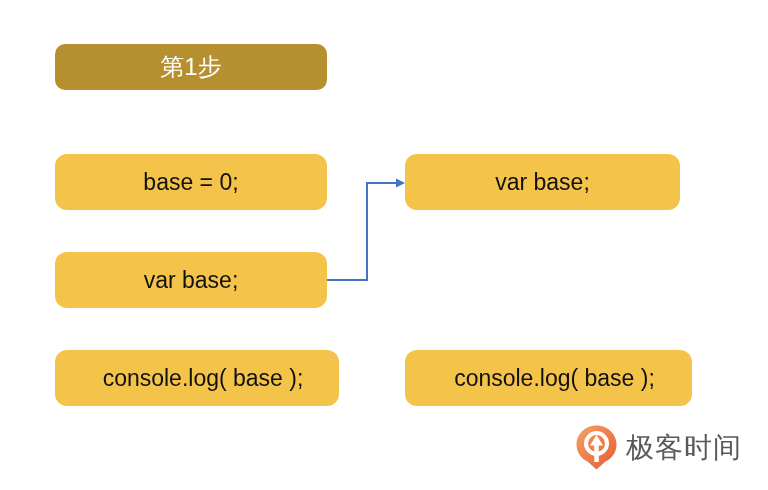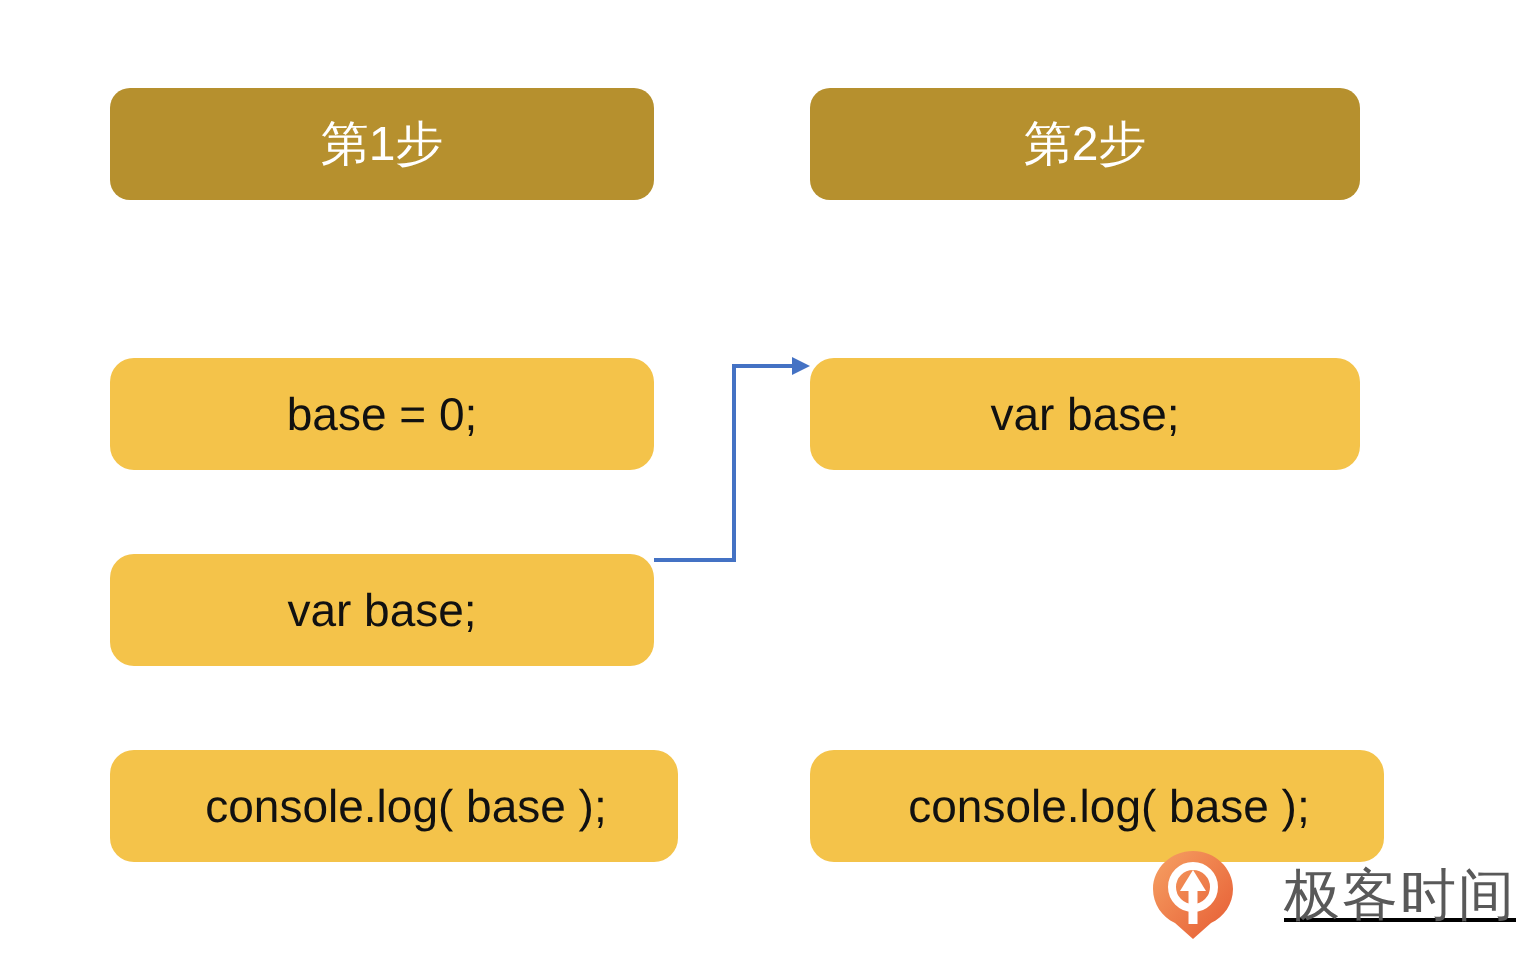--- a/index.html
+++ b/index.html
@@ -10,41 +10,40 @@
   }
   .canvas {
     position: relative;
     width: 768px;
     height: 490px;
     background: #ffffff;
     overflow: hidden;
   }
   .step-header {
     position: absolute;
-    height: 56px;
+    height: 46px;
     background: #B6902E;
     border-radius: 10px;
     color: #ffffff;
     font-size: 24px;
     display: flex;
     align-items: center;
     justify-content: center;
   }
   .code-box {
     position: absolute;
     height: 56px;
     background: #F4C34A;
     border-radius: 12px;
     color: #111111;
     font-size: 23px;
     display: flex;
     align-items: center;
     justify-content: center;
     white-space: pre;
-    margin-top: 25px;
   }
   
   .col-left  { left: 55px;  width: 272px; }
   .col-right { left: 405px; width: 275px; }
   .row-header { top: 44px; }
   .row-1 { top: 154px; }
   .row-2 { top: 252px; }
   .row-3 { top: 350px; padding-left: 12px; }
 
   .connector {
@@ -54,22 +53,21 @@
     width: 80px;
     height: 112px;
   }
 
   .logo {
     position: absolute;
     left: 576px;
     top: 425px;
     display: flex;
     align-items: center;
-    gap: 25px;
-    text-decoration: underline;
+    gap: 9px;
   }
   .logo-icon {
     width: 41px;
     height: 45px;
   }
   .logo-text {
     color: #595959;
     font-size: 28px;
     font-weight: 500;
     letter-spacing: 1px;
@@ -79,21 +77,20 @@
 </head>
 <body>
 
 <div class="canvas">
 
   <div class="step-header col-left row-header">第1步</div>
   <div class="code-box col-left row-1">base = 0;</div>
   <div class="code-box col-left row-2">var base;</div>
   <div class="code-box col-left row-3">console.log( base );</div>
 
-  <div class="step-header col-right row-header">第2步</div>
   <div class="code-box col-right row-1">var base;</div>
   <div class="code-box col-right row-3">console.log( base );</div>
 
   <svg class="connector" viewBox="0 0 80 112" xmlns="http://www.w3.org/2000/svg">
     <path d="M 0 105 L 40 105 L 40 8 L 69 8" fill="none" stroke="#4472C4" stroke-width="2"></path>
     <polygon points="69,3.5 78,8 69,12.5" fill="#4472C4"></polygon>
   </svg>
 
   <div class="logo">
     <svg class="logo-icon" viewBox="0 0 41 45" xmlns="http://www.w3.org/2000/svg">

